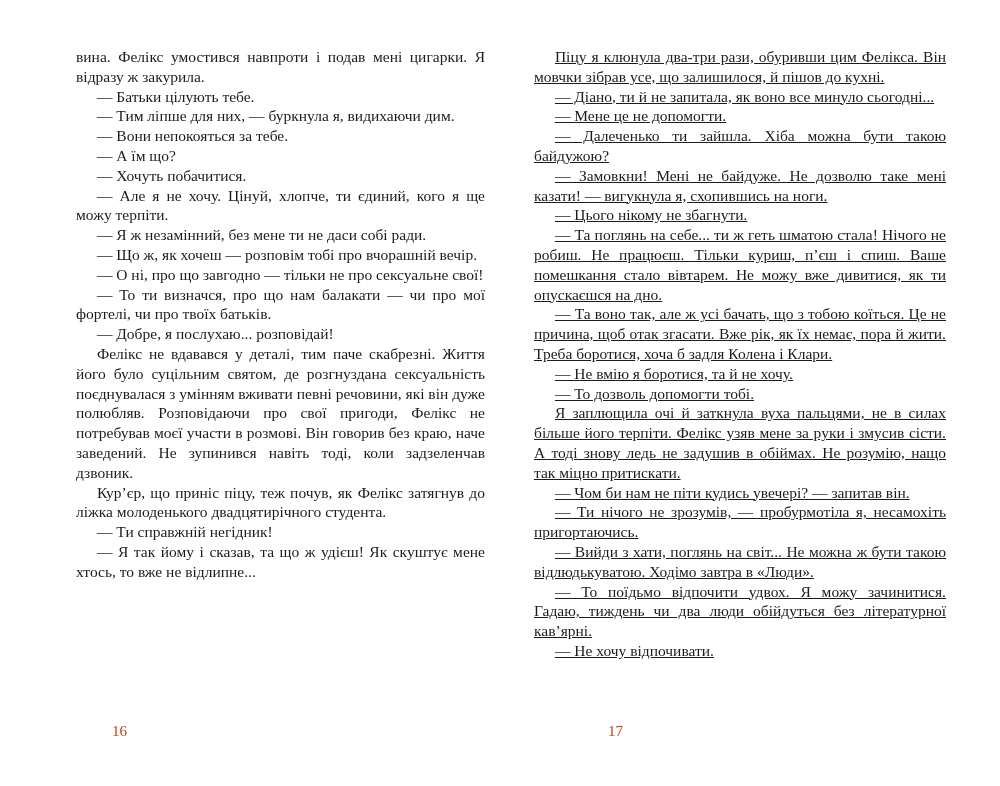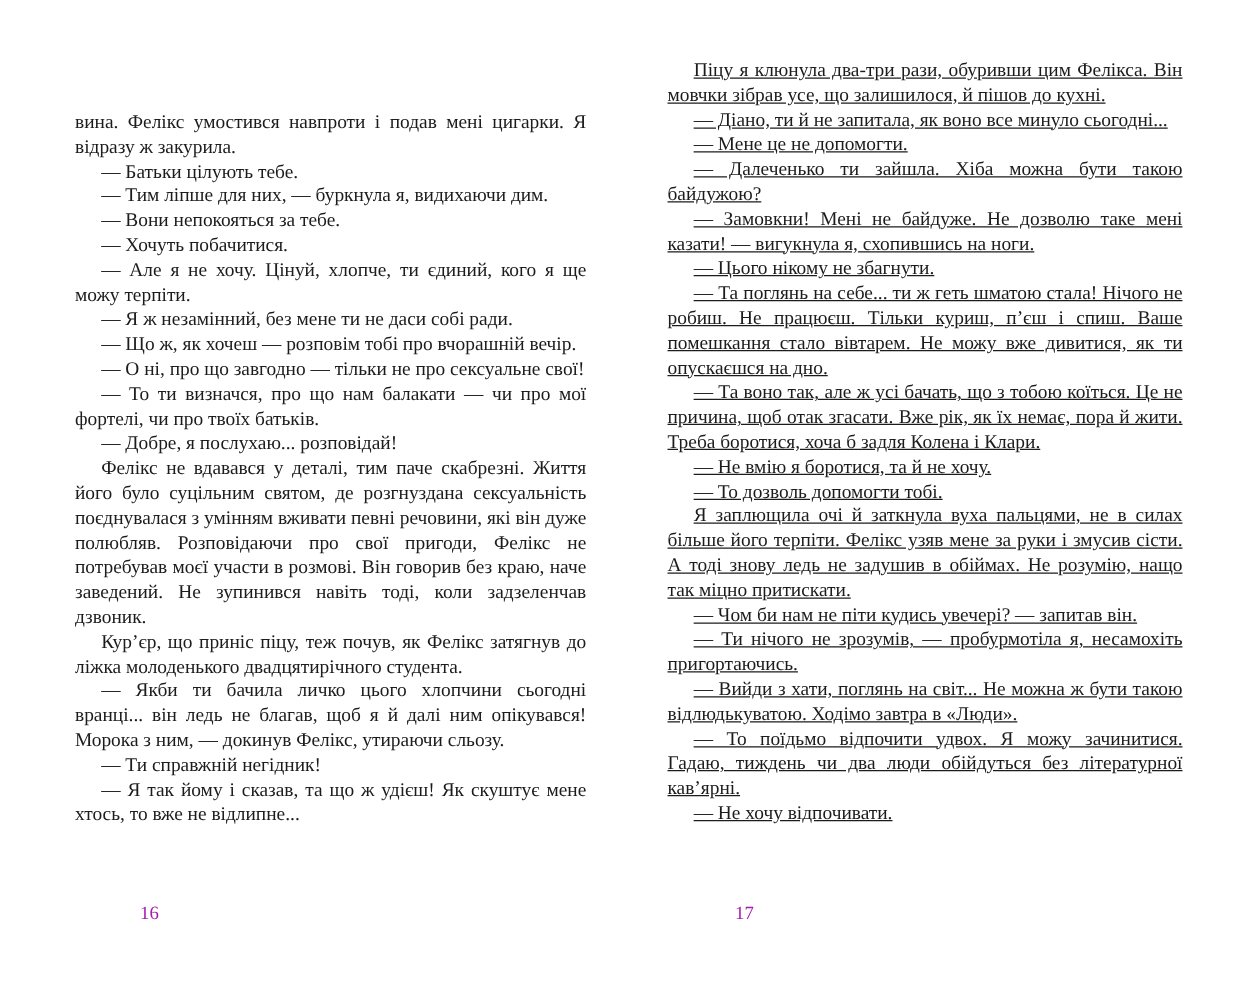--- a/index.html
+++ b/index.html
@@ -23,66 +23,65 @@
   .text-block {
     position: absolute;
     top: 47px;
     font-size: 15.5px;
     line-height: 19.8px;
     text-align: justify;
     hyphens: auto;
     -webkit-hyphens: auto;
   }
   #left-text {
-    left: 60px;
+    left: 76px;
     width: 409px;
-    margin-top: 41px;
   }
   #right-text {
     left: 534px;
     width: 412px;
     text-decoration: underline;
   }
   .para {
     margin: 0;
     padding: 0;
     text-indent: 1.35em;
   }
   .para.noindent {
     text-indent: 0;
   }
   .page-number {
     position: absolute;
     top: 723px;
     font-size: 15px;
-    color: #a21caf;
+    color: #c2410c;
   }
   #page-num-left  { left: 112px; }
-  #page-num-right { left: 588px; text-align: right; }
+  #page-num-right { left: 608px; text-align: right; }
 </style>
 </head>
 <body>
 
 <div class="spread">
 
   <div class="text-block" id="left-text" lang="uk">
       <p class="para noindent">вина. Фелікс умостився навпроти і подав мені цигарки. Я відразу ж закурила.</p>
       <p class="para">— Батьки цілують тебе.</p>
       <p class="para">— Тим ліпше для них, — буркнула я, видихаючи дим.</p>
       <p class="para">— Вони непокояться за тебе.</p>
+      <p class="para">— А їм що?</p>
       <p class="para">— Хочуть побачитися.</p>
       <p class="para">— Але я не хочу. Цінуй, хлопче, ти єдиний, кого я ще можу терпіти.</p>
       <p class="para">— Я ж незамінний, без мене ти не даси собі ради.</p>
       <p class="para">— Що ж, як хочеш — розповім тобі про вчорашній вечір.</p>
       <p class="para">— О ні, про що завгодно — тільки не про сексуальне свої!</p>
       <p class="para">— То ти визначся, про що нам балакати — чи про мої фортелі, чи про твоїх батьків.</p>
       <p class="para">— Добре, я послухаю... розповідай!</p>
       <p class="para">Фелікс не вдавався у деталі, тим паче скабрезні. Життя його було суцільним святом, де розгнуздана сексуальність поєднувалася з умінням вживати певні речовини, які він дуже полюбляв. Розповідаючи про свої пригоди, Фелікс не потребував моєї участи в розмові. Він говорив без краю, наче заведений. Не зупинився навіть тоді, коли задзеленчав дзвоник.</p>
       <p class="para">Кур’єр, що приніс піцу, теж почув, як Фелікс затягнув до ліжка молоденького двадцятирічного студента.</p>
-      <p class="para">— Якби ти бачила личко цього хлопчини сьогодні вранці... він ледь не благав, щоб я й далі ним опікувався! Морока з ним, — докинув Фелікс, утираючи сльозу.</p>
       <p class="para">— Ти справжній негідник!</p>
       <p class="para">— Я так йому і сказав, та що ж удієш! Як скуштує мене хтось, то вже не відлипне...</p>
     </div>
 
   <div class="text-block" id="right-text" lang="uk">
       <p class="para">Піцу я клюнула два-три рази, обуривши цим Фелікса. Він мовчки зібрав усе, що залишилося, й пішов до кухні.</p>
       <p class="para">— Діано, ти й не запитала, як воно все минуло сьогодні...</p>
       <p class="para">— Мене це не допомогти.</p>
       <p class="para">— Далеченько ти зайшла. Хіба можна бути такою байдужою?</p>
       <p class="para">— Замовкни! Мені не байдуже. Не дозволю таке мені казати! — вигукнула я, схопившись на ноги.</p>

